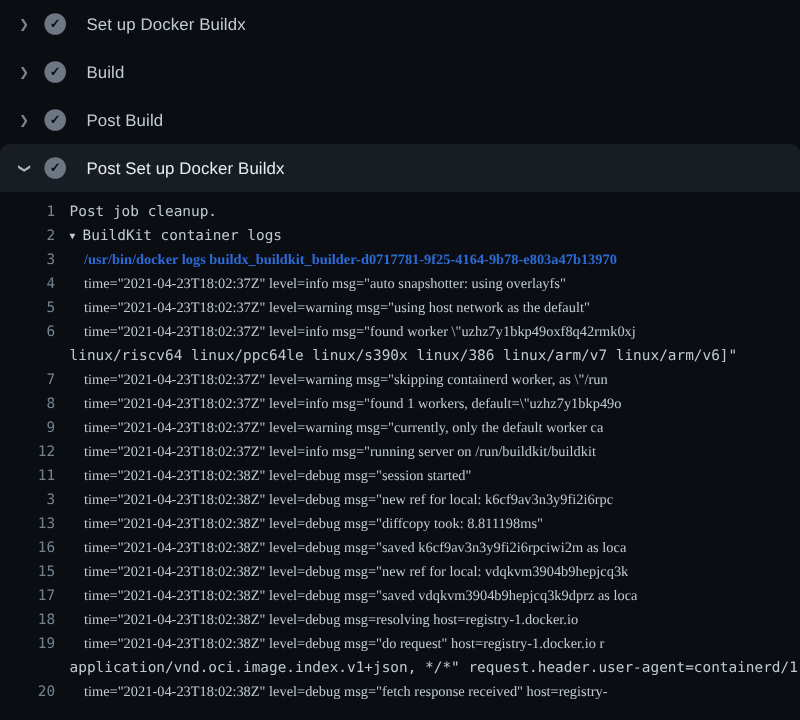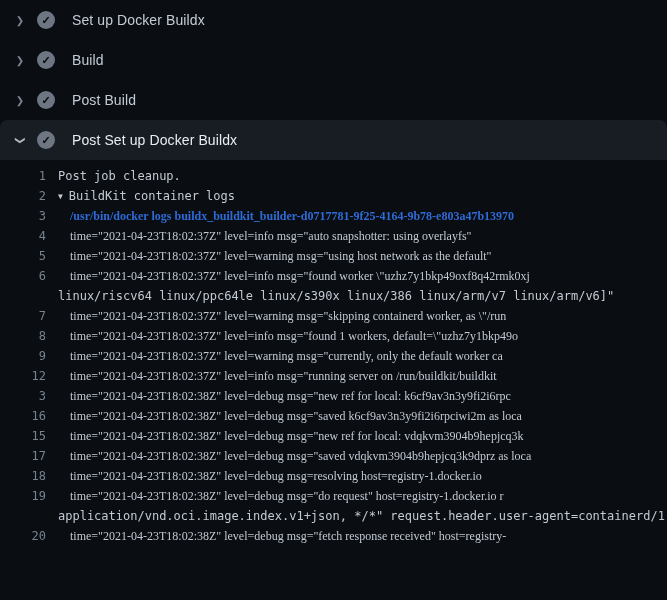--- a/index.html
+++ b/index.html
@@ -141,26 +141,34 @@
   <div class="row indent-1">
     <span class="num">9</span>
     <span class="txt">time="2021-04-23T18:02:37Z" level=warning msg="currently, only the default worker ca</span>
   </div>
 
   <div class="row indent-1">
     <span class="num">12</span>
     <span class="txt">time="2021-04-23T18:02:37Z" level=info msg="running server on /run/buildkit/buildkit</span>
   </div>
 
+  <div class="row indent-1">
+    <span class="num">11</span>
+    <span class="txt">time="2021-04-23T18:02:38Z" level=debug msg="session started"</span>
+  </div>
 
   <div class="row indent-1">
     <span class="num">3</span>
     <span class="txt">time="2021-04-23T18:02:38Z" level=debug msg="new ref for local: k6cf9av3n3y9fi2i6rpc</span>
   </div>
 
+  <div class="row indent-1">
+    <span class="num">13</span>
+    <span class="txt">time="2021-04-23T18:02:38Z" level=debug msg="diffcopy took: 8.811198ms"</span>
+  </div>
 
   <div class="row indent-1">
     <span class="num">16</span>
     <span class="txt">time="2021-04-23T18:02:38Z" level=debug msg="saved k6cf9av3n3y9fi2i6rpciwi2m as loca</span>
   </div>
 
   <div class="row indent-1">
     <span class="num">15</span>
     <span class="txt">time="2021-04-23T18:02:38Z" level=debug msg="new ref for local: vdqkvm3904b9hepjcq3k</span>
   </div>

